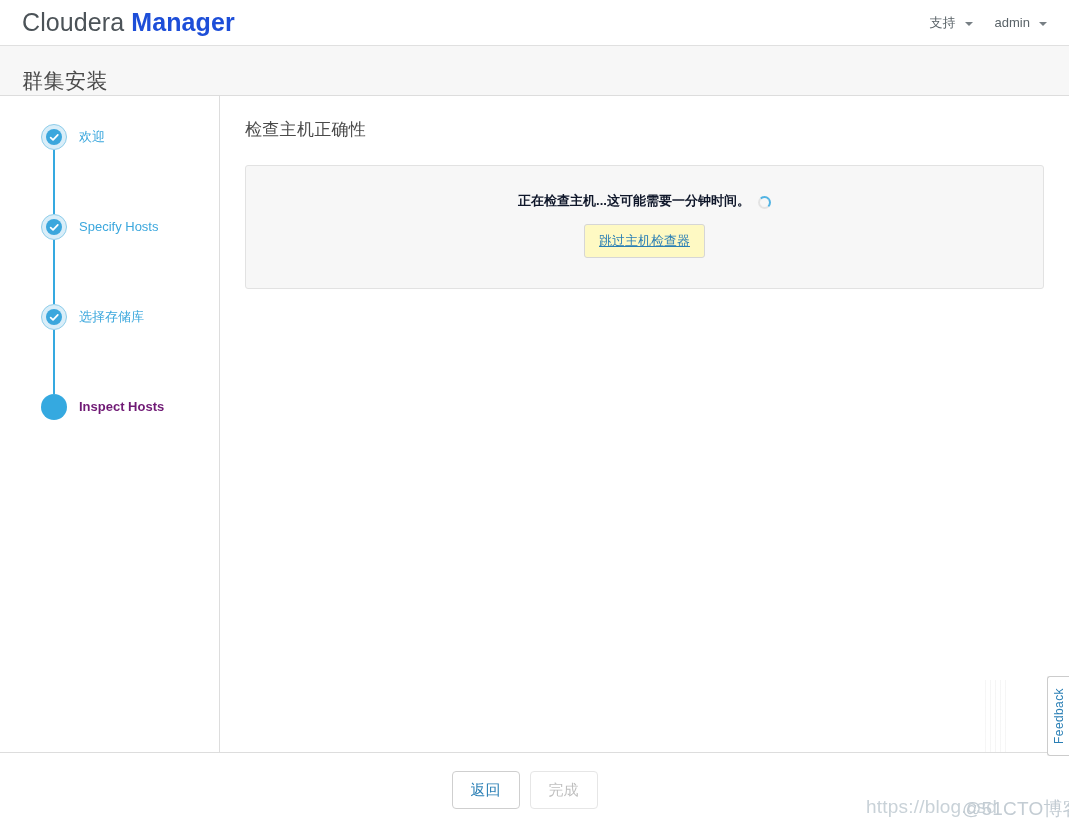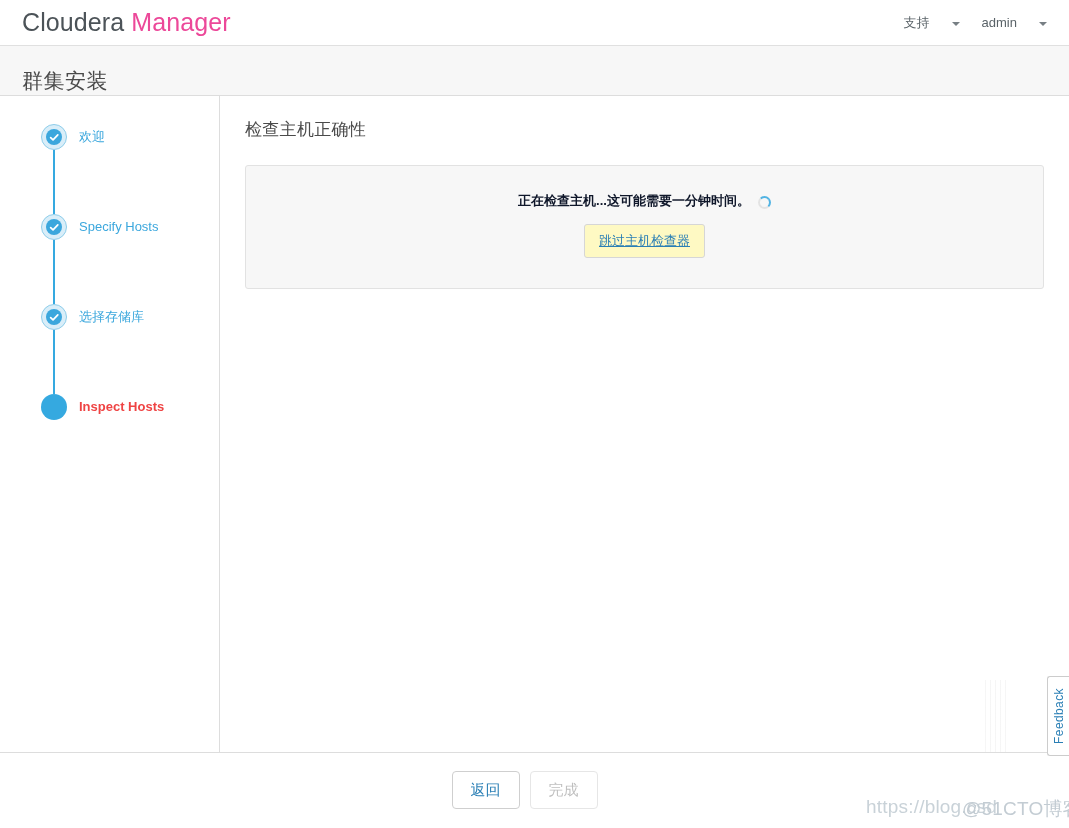--- a/index.html
+++ b/index.html
@@ -27,33 +27,33 @@
     padding: 0 22px 0 22px;
     position: relative;
   }
   .brand {
     font-size: 25px;
     color: #4c5358;
     font-weight: 300;
     letter-spacing: 0.1px;
     white-space: nowrap;
   }
-  .brand .bold { font-weight: 400; color: #ec4899; }
+  .brand .bold { font-weight: 700; color: #1d4ed8; }
   .topbar-right {
     margin-left: auto;
     display: flex;
     align-items: center;
     gap: 22px;
   }
   .topnav-item {
     font-size: 13px;
     color: #5a6368;
     display: inline-flex;
     align-items: center;
-    gap: 22px;
+    gap: 9px;
     cursor: pointer;
     white-space: nowrap;
   }
   .caret {
     display: inline-block;
     width: 0; height: 0;
     border-left: 4px solid transparent;
     border-right: 4px solid transparent;
     border-top: 4px solid #777f84;
     position: relative;
@@ -140,21 +140,21 @@
   }
   .step .label {
     margin-left: 12px;
     font-size: 13px;
     line-height: 26px;
     color: #3ba7dd;
     white-space: nowrap;
   }
   .step .label.active {
     font-weight: 700;
-    color: #ef4444;
+    color: #701a75;
   }
 
   
   .content {
     flex: 1;
     border-bottom: 1px solid #dddddd;
     padding: 22px 25px 0 25px;
     background: #ffffff;
     position: relative;
   }

